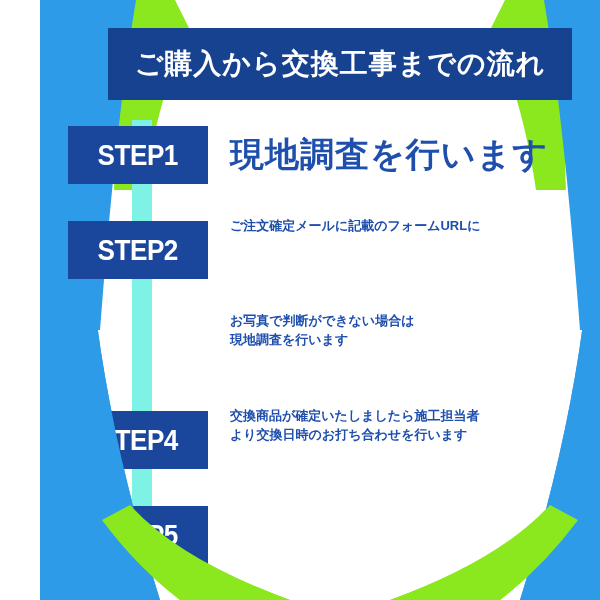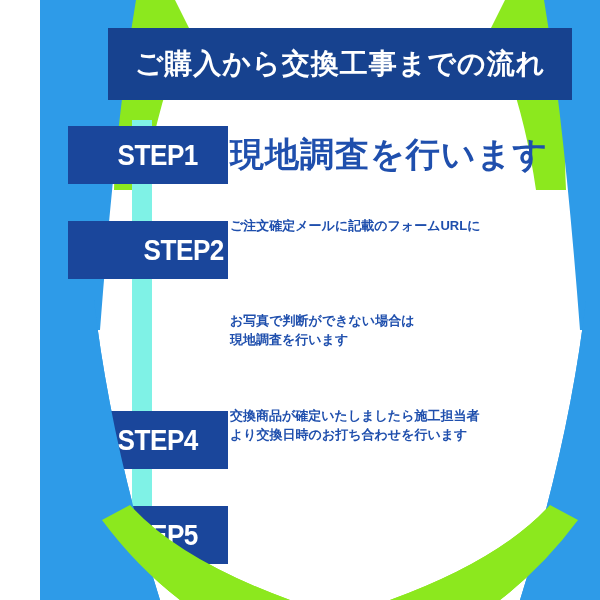--- a/index.html
+++ b/index.html
@@ -76,21 +76,20 @@
   }
   .step-badge {
     position: absolute;
     left: 28px;
     width: 140px;
     height: 58px;
     background: #1a469b;
     display: flex;
     align-items: center;
     justify-content: center;
-    padding-left: 20px;
   }
   .step-badge-label {
     color: #ffffff;
     font-size: 29px;
     font-weight: bold;
     letter-spacing: -0.5px;
     line-height: 1;
     transform: scaleX(0.9);
   }
   .step-body {
@@ -163,21 +162,21 @@
     <div class="step-row" style="top:126px;height:58px;">
       <div class="step-badge" style="top:0;">
         <span class="step-badge-label">STEP1</span>
       </div>
       <div class="step-body big">
         <span class="ln">現地調査を行います</span>
       </div>
     </div>
 
     <div class="step-row" style="top:221px;height:58px;">
-      <div class="step-badge" style="top:0;justify-content:flex-end;">
+      <div class="step-badge" style="top:0;">
         <span class="step-badge-label">STEP2</span>
       </div>
       <div class="step-body small" style="top:-4px;">
         <span class="ln">ご注文確定メールに記載のフォームURLに</span>
       </div>
     </div>
 
     <div class="step-row" style="top:316px;height:58px;">
       <div class="step-body small" style="top:-4px;">
         <span class="ln">お写真で判断ができない場合は</span>

